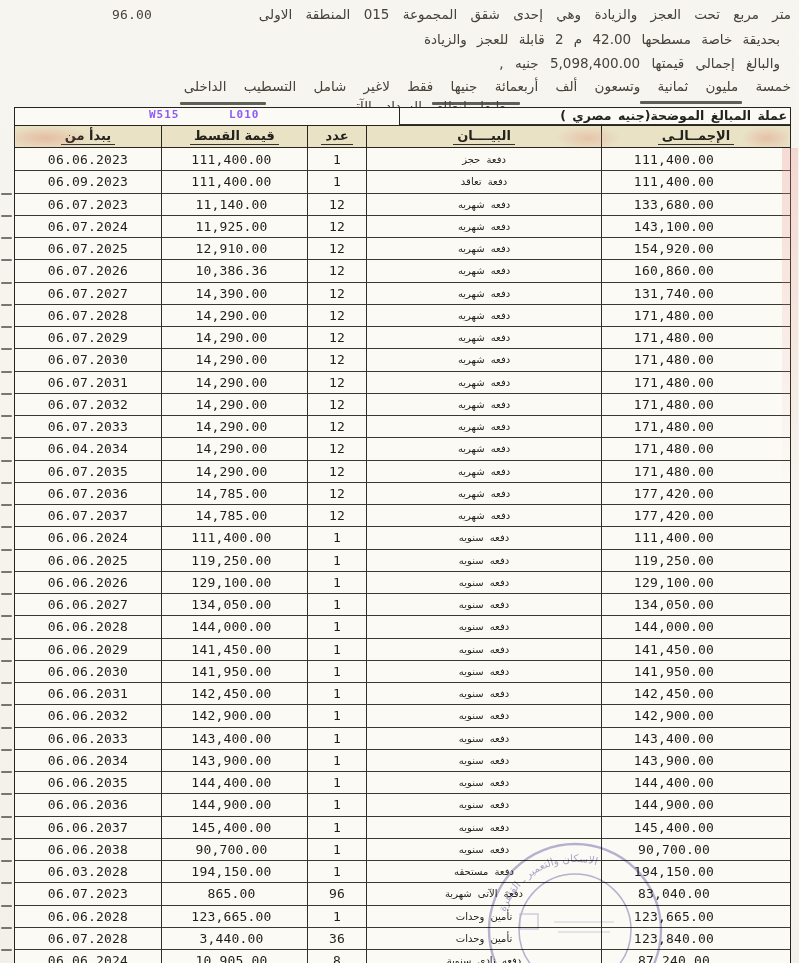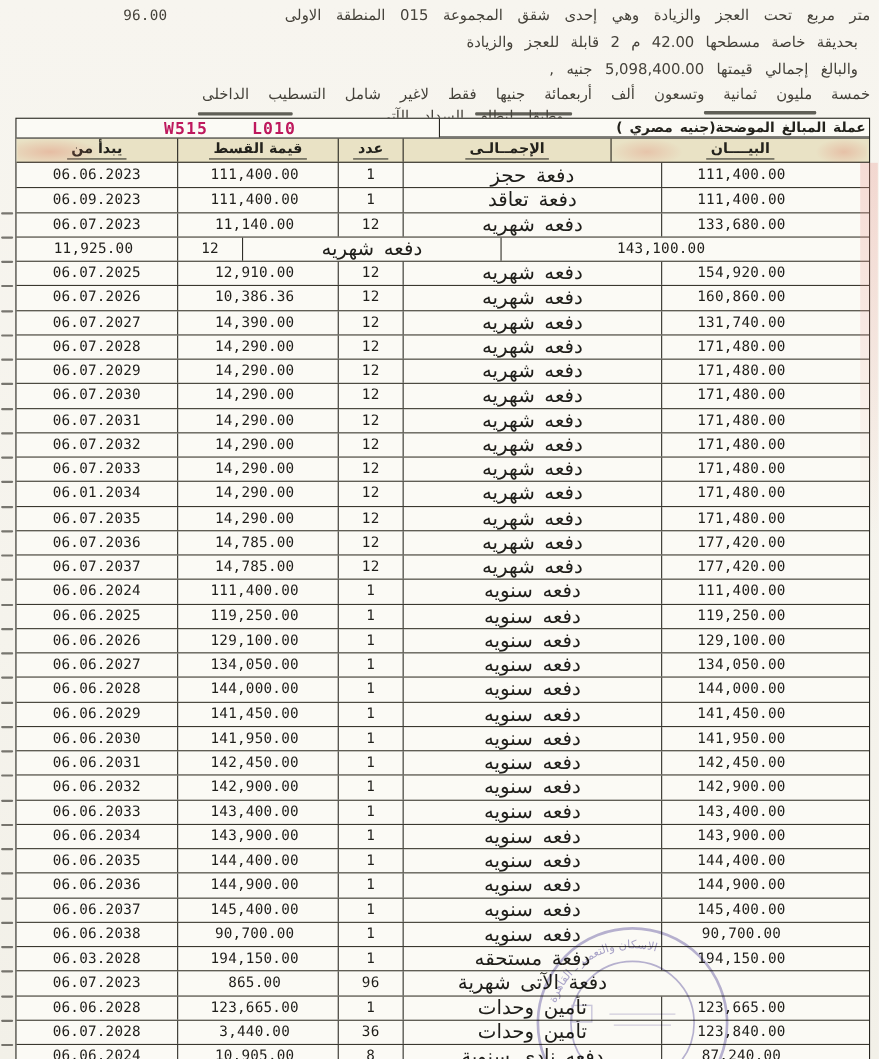--- a/index.html
+++ b/index.html
@@ -19,43 +19,43 @@
   #l5{left:332px;top:98px;word-spacing:9px}
   .dash{position:absolute;height:2.5px;background:#45443c;border-radius:1px;opacity:.85}
   #dash1{left:180px;top:102px;width:86px}
   #dash2{left:432px;top:102px;width:88px}
   #dash3{left:640px;top:101px;width:102px}
   
   #tbl{position:absolute;left:14px;top:107px;width:775px;height:856px;
        border:1.6px solid #26251f;background:#fbfaf5;box-sizing:content-box}
   .band{height:17px;display:flex;position:relative;border-bottom:1.4px solid #26251f}
   .band-left{width:384px;position:relative}
-  .code{position:absolute;top:0;font-weight:bold;font-size:15px;letter-spacing:1px;
-        color:#be185d;font-family:"DejaVu Sans Mono",monospace}
+  .code{position:absolute;top:0;font-weight:bold;font-size:11px;letter-spacing:1px;
+        color:#8b5cf6;font-family:"DejaVu Sans Mono",monospace}
   #code-w{left:134px}
   #code-l{left:214px}
   .band-right{flex:1;border-left:1.4px solid #26251f;display:flex;align-items:center;overflow:hidden}
   .band-text{direction:rtl;unicode-bidi:isolate;width:100%;font-weight:bold;font-size:12.5px;
              border-bottom:1.3px solid #33322c;padding:0 3px 1px 3px;color:#23221c;
              white-space:nowrap;word-spacing:2px}
   .hrow{display:flex;height:21px;background:#e9e2c5;border-bottom:1.5px solid #26251f}
   .hcell{display:flex;align-items:center;justify-content:center;
          border-left:1.4px solid #26251f;box-sizing:border-box;position:relative}
   .hcell:first-child{border-left:none}
   .hlab{direction:rtl;unicode-bidi:isolate;font-weight:bold;font-size:13px;color:#23221c;
         border-bottom:1.2px solid #33322c;padding:0 4px 1px;white-space:nowrap}
   .c1{width:146px}.c2{width:146px}.c3{width:59px}.c4{width:235px}.c5{flex:1}
   .drow{display:flex;height:22.25px;border-top:1.2px solid #3a382f;box-sizing:border-box}
   .drow:first-child{border-top:none}
   .dcell{display:flex;align-items:center;justify-content:center;
          border-left:1.35px solid #302f29;box-sizing:border-box;overflow:hidden}
   .dcell:first-child{border-left:none}
   .num{font-family:"DejaVu Sans Mono",monospace;font-size:13px;letter-spacing:.2px;color:#1f1e1a}
   .amt{padding-right:6px}
-  .desc{direction:rtl;unicode-bidi:isolate;font-size:18px;color:#1f1e1a;word-spacing:3px}
+  .desc{direction:rtl;unicode-bidi:isolate;font-size:10px;color:#1f1e1a;word-spacing:3px}
   .total{padding-right:44px}
   
   .pink{position:absolute;pointer-events:none}
   #pink1{left:16px;top:126px;width:74px;height:22px;
          background:radial-gradient(ellipse at 40% 55%,rgba(224,128,108,.38),transparent 72%)}
   #pink2{left:556px;top:126px;width:64px;height:22px;
          background:radial-gradient(ellipse at 50% 55%,rgba(224,128,108,.30),transparent 72%)}
   #pink3{left:742px;top:126px;width:46px;height:22px;
          background:radial-gradient(ellipse at 55% 55%,rgba(224,128,108,.34),transparent 72%)}
   #pinkstrip{left:782px;top:148px;width:16px;height:340px;
@@ -94,26 +94,26 @@
     <div class="hrow">
       <div class="hcell c1">
         <span class="hlab">يبدأ من</span>
       </div>
       <div class="hcell c2">
         <span class="hlab">قيمة القسط</span>
       </div>
       <div class="hcell c3">
         <span class="hlab">عدد</span>
       </div>
+      <div class="hcell c4">
+        <span class="hlab">البيــــان</span>
+      </div>
       <div class="hcell c5">
         <span class="hlab">الإجمــالـى</span>
       </div>
-      <div class="hcell c4">
-        <span class="hlab">البيــــان</span>
-      </div>
     </div>
     <div id="rows">
         <div class="drow">
           <div class="dcell c1 num">06.06.2023</div>
           <div class="dcell c2 num amt">111,400.00</div>
           <div class="dcell c3 num">1</div>
           <div class="dcell c4 desc">دفعة حجز</div>
           <div class="dcell c5 num total">111,400.00</div>
         </div>
         <div class="drow">
@@ -124,20 +124,21 @@
           <div class="dcell c5 num total">111,400.00</div>
         </div>
         <div class="drow">
           <div class="dcell c1 num">06.07.2023</div>
           <div class="dcell c2 num amt">11,140.00</div>
           <div class="dcell c3 num">12</div>
           <div class="dcell c4 desc">دفعه شهريه</div>
           <div class="dcell c5 num total">133,680.00</div>
         </div>
         <div class="drow">
+          <div class="dcell c1 num">06.07.2024</div>
           <div class="dcell c2 num amt">11,925.00</div>
           <div class="dcell c3 num">12</div>
           <div class="dcell c4 desc">دفعه شهريه</div>
           <div class="dcell c5 num total">143,100.00</div>
         </div>
         <div class="drow">
           <div class="dcell c1 num">06.07.2025</div>
           <div class="dcell c2 num amt">12,910.00</div>
           <div class="dcell c3 num">12</div>
           <div class="dcell c4 desc">دفعه شهريه</div>
@@ -193,21 +194,21 @@
           <div class="dcell c5 num total">171,480.00</div>
         </div>
         <div class="drow">
           <div class="dcell c1 num">06.07.2033</div>
           <div class="dcell c2 num amt">14,290.00</div>
           <div class="dcell c3 num">12</div>
           <div class="dcell c4 desc">دفعه شهريه</div>
           <div class="dcell c5 num total">171,480.00</div>
         </div>
         <div class="drow">
-          <div class="dcell c1 num">06.01.2034</div>
+          <div class="dcell c1 num">06.04.2034</div>
           <div class="dcell c2 num amt">14,290.00</div>
           <div class="dcell c3 num">12</div>
           <div class="dcell c4 desc">دفعه شهريه</div>
           <div class="dcell c5 num total">171,480.00</div>
         </div>
         <div class="drow">
           <div class="dcell c1 num">06.07.2035</div>
           <div class="dcell c2 num amt">14,290.00</div>
           <div class="dcell c3 num">12</div>
           <div class="dcell c4 desc">دفعه شهريه</div>
@@ -337,20 +338,21 @@
           <div class="dcell c2 num amt">194,150.00</div>
           <div class="dcell c3 num">1</div>
           <div class="dcell c4 desc">دفعة مستحقه</div>
           <div class="dcell c5 num total">194,150.00</div>
         </div>
         <div class="drow">
           <div class="dcell c1 num">06.07.2023</div>
           <div class="dcell c2 num amt">865.00</div>
           <div class="dcell c3 num">96</div>
           <div class="dcell c4 desc">دفعة الآتى شهرية</div>
+          <div class="dcell c5 num total">83,040.00</div>
         </div>
         <div class="drow">
           <div class="dcell c1 num">06.06.2028</div>
           <div class="dcell c2 num amt">123,665.00</div>
           <div class="dcell c3 num">1</div>
           <div class="dcell c4 desc">تأمين وحدات</div>
           <div class="dcell c5 num total">123,665.00</div>
         </div>
         <div class="drow">
           <div class="dcell c1 num">06.07.2028</div>

